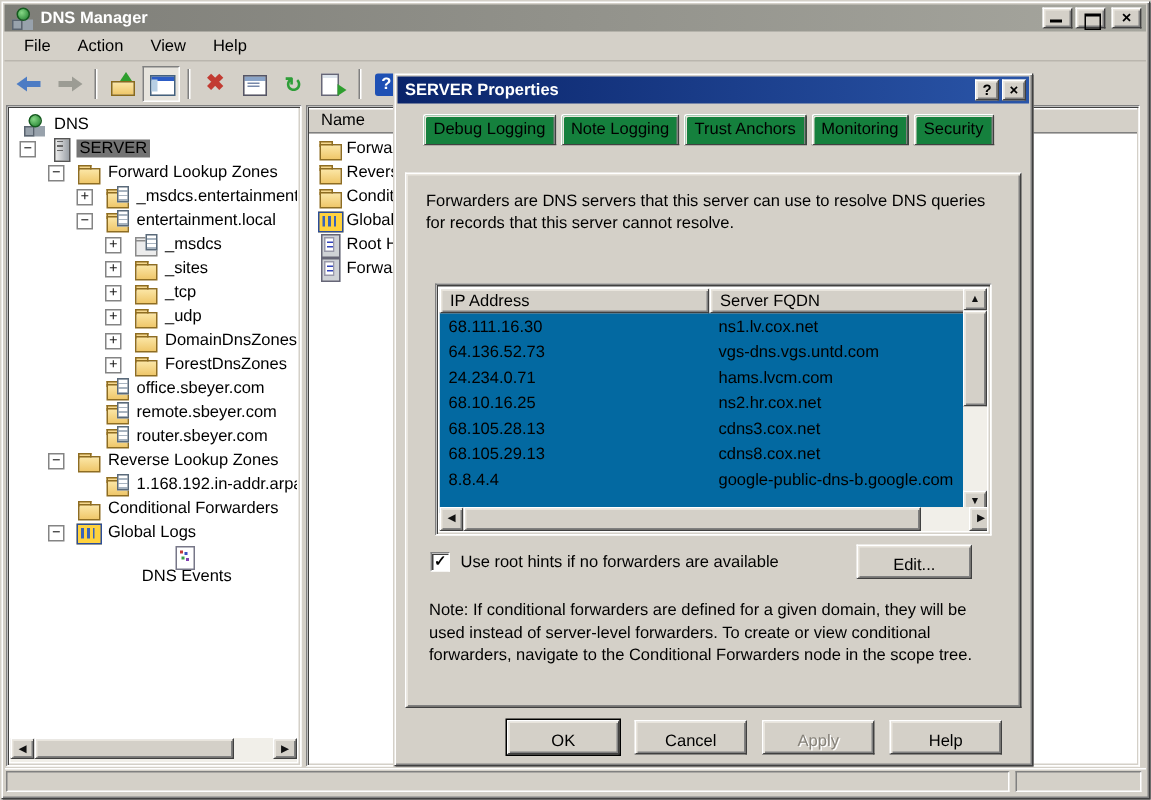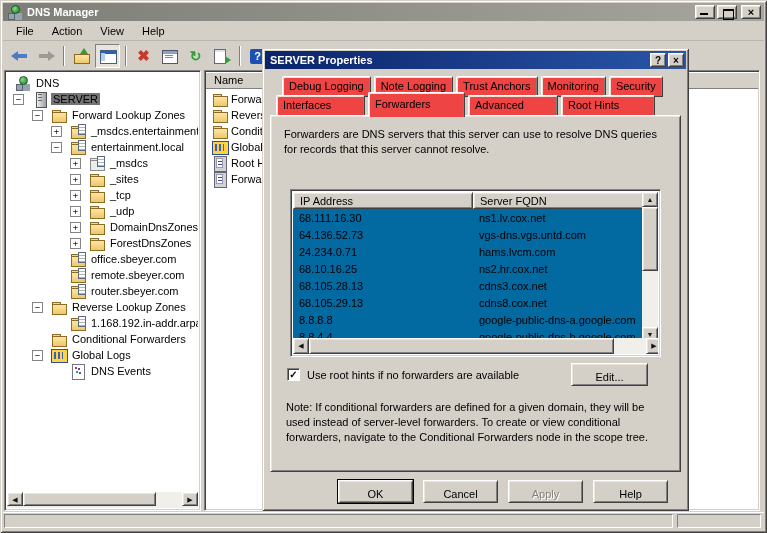--- a/index.html
+++ b/index.html
@@ -117,21 +117,21 @@
           box-shadow:inset 1px 1px 0 #d4d0c8, inset -1px -1px 0 #404040,
                      inset 2px 2px 0 #fff, inset -2px -2px 0 #808080}
   .dlg-titlebar{position:absolute;left:3px;top:3px;right:3px;height:18px;
       background:linear-gradient(to right,#0a246a,#2a55a8);
       display:flex;align-items:center;padding:0 5px;color:#fff;font-weight:bold}
   .dlg-capbtns{position:absolute;right:2px;top:2px;display:flex}
   .dlg-capbtn{width:16px;height:14px;margin-left:2px;font:bold 10px/13px "Liberation Sans",sans-serif;text-align:center;color:#000}
 
   .tabs-back{position:absolute;left:20px;top:28px;height:21px;display:flex}
   .tabs-front{position:absolute;left:14px;top:47px;height:21px;display:flex}
-  .tab{height:100%;margin-right:3px;padding:3px 6px 0;text-align:left;background:#ef4444;
+  .tab{height:100%;margin-right:3px;padding:3px 6px 0;text-align:right;background:#15803d;
        border:1px solid;border-color:#fff #404040 #d4d0c8 #fff;border-radius:2px 2px 0 0;
        box-shadow:inset 1px 1px 0 #e9e5dd, inset -1px 0 0 #808080;white-space:nowrap}
   .tabs-back .tab{border-bottom-color:#404040}
   .tabs-front .tab:nth-child(1){width:89px}
   .tabs-front .tab:nth-child(2){width:97px}
   .tabs-front .tab:nth-child(3){width:90px}
   .tabs-front .tab:nth-child(4){width:94px}
   .tab.active{margin-top:-3px;height:25px;padding-top:5px;z-index:4;position:relative;border-bottom:none}
 
   .tab-page{position:absolute;left:8px;top:67px;width:411px;height:357px;background:#d4d0c8;
@@ -350,21 +350,21 @@
           </span>
           <span class="tree-label">Conditional Forwarders</span>
         </div>
         <div class="tree-row" style="padding-left: 25px;">
           <span class="exp">−</span>
           <span class="tico ico-log">
             <i></i>
           </span>
           <span class="tree-label">Global Logs</span>
         </div>
-        <div class="tree-row" style="padding-left: 44px;">
+        <div class="tree-row" style="padding-left: 44px; flex-direction: column;">
           <span class="exp-spacer"></span>
           <span class="tico ico-events">
             <i></i>
           </span>
           <span class="tree-label">DNS Events</span>
         </div>
       </div>
     <div class="tree-scroll">
       <span class="sb-btn raised">◀</span>
       <span class="sb-thumb raised" style="width:133px"></span>
@@ -432,26 +432,20 @@
         </span>
     </div>
 
     <div class="tabs-back" id="tabs-back">
         <div class="tab">Debug Logging</div>
         <div class="tab">Note Logging</div>
         <div class="tab">Trust Anchors</div>
         <div class="tab">Monitoring</div>
         <div class="tab">Security</div>
       </div>
-    <div class="tabs-front" id="tabs-front">
-        <div class="tab">Interfaces</div>
-        <div class="tab active">Forwarders</div>
-        <div class="tab">Advanced</div>
-        <div class="tab">Root Hints</div>
-      </div>
 
     <div class="tab-page">
       <div class="dlg-desc">Forwarders are DNS servers that this server can use to resolve DNS queries for records that this server cannot resolve.</div>
 
       <div class="listview sunken">
         <div class="lv-inner">
           <div class="lv-header" id="lv-header">
               <span class="lv-hcell raised c0">IP Address</span>
               <span class="lv-hcell raised c1">Server FQDN</span>
             </div>
@@ -472,24 +466,20 @@
                 <span class="lv-cell c0">68.10.16.25</span>
                 <span class="lv-cell c1">ns2.hr.cox.net</span>
               </div>
               <div class="lv-row">
                 <span class="lv-cell c0">68.105.28.13</span>
                 <span class="lv-cell c1">cdns3.cox.net</span>
               </div>
               <div class="lv-row">
                 <span class="lv-cell c0">68.105.29.13</span>
                 <span class="lv-cell c1">cdns8.cox.net</span>
-              </div>
-              <div class="lv-row">
-                <span class="lv-cell c0">8.8.8.8</span>
-                <span class="lv-cell c1">google-public-dns-a.google.com</span>
               </div>
               <div class="lv-row">
                 <span class="lv-cell c0">8.8.4.4</span>
                 <span class="lv-cell c1">google-public-dns-b.google.com</span>
               </div>
             </div>
           <div class="lv-vscroll">
             <span class="sb-btn v raised" style="width:16px">▲</span>
             <span class="sb-thumb raised"></span>
             <span class="sb-track"></span>

